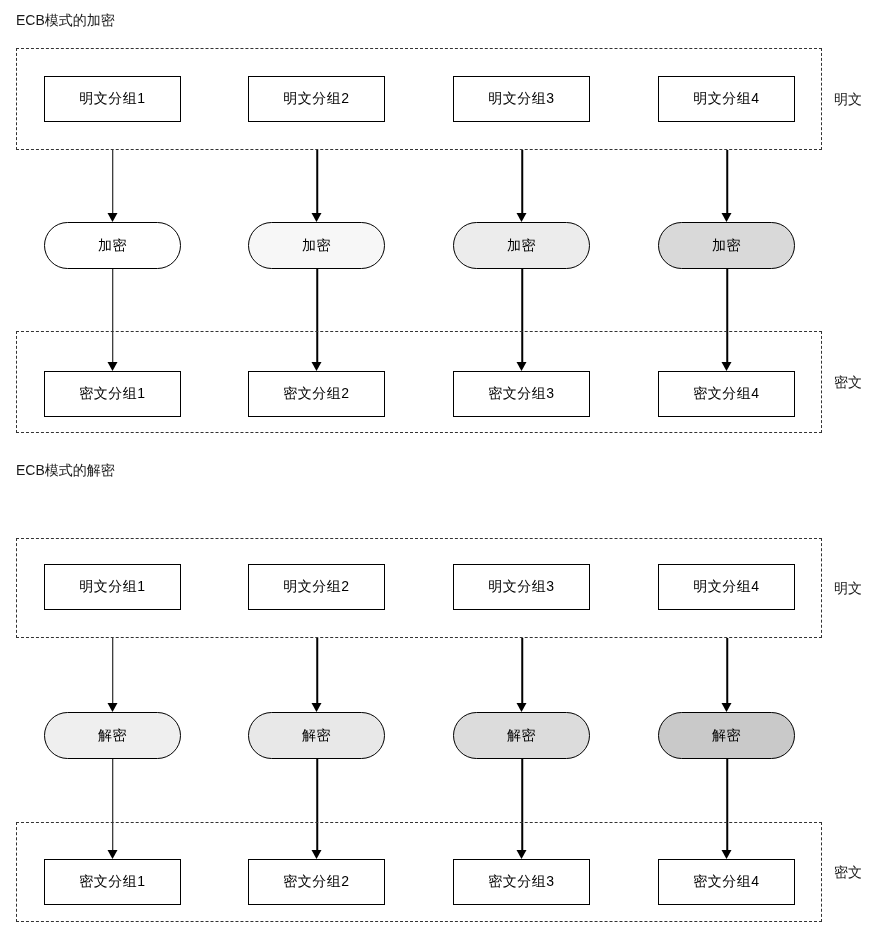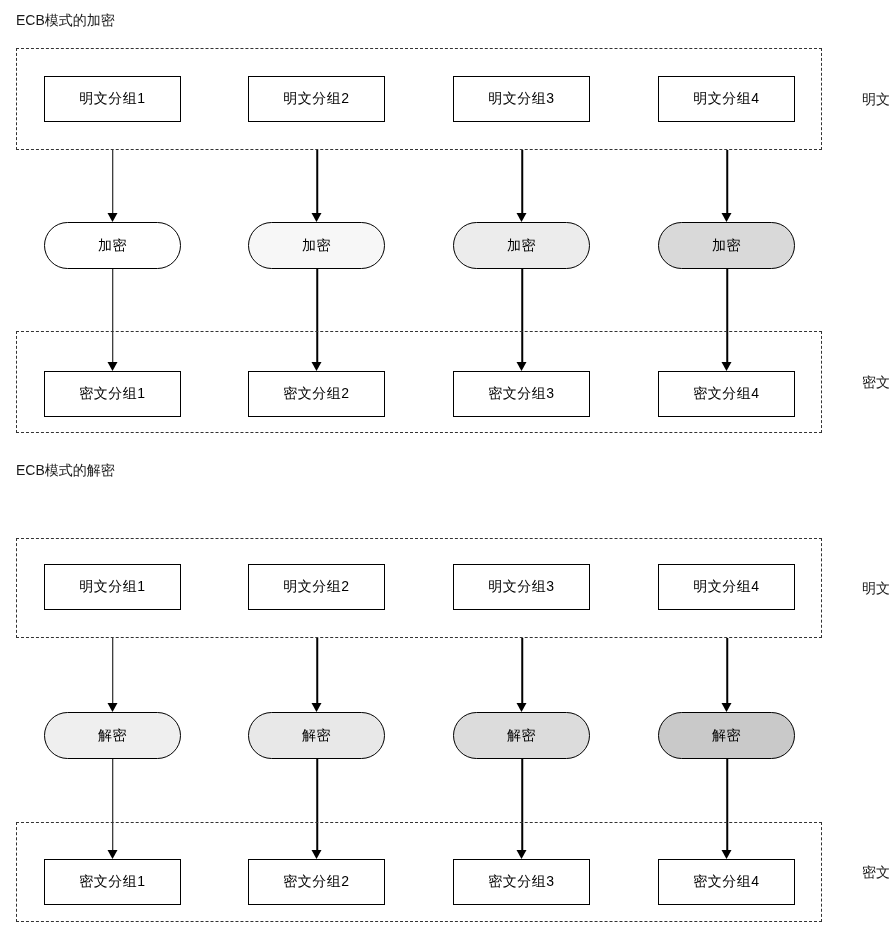--- a/index.html
+++ b/index.html
@@ -32,21 +32,20 @@
     border: 1px dashed #333333;
     box-sizing: border-box;
     background: transparent;
   }
   .band-label {
     position: absolute;
     font-size: 14px;
     line-height: 16px;
     white-space: nowrap;
     color: #1a1a1a;
-    margin-left: 28px;
   }
   .box {
     position: absolute;
     box-sizing: border-box;
     border: 1.5px solid #000000;
     background: #ffffff;
     display: flex;
     align-items: center;
     justify-content: center;
     font-size: 14px;

